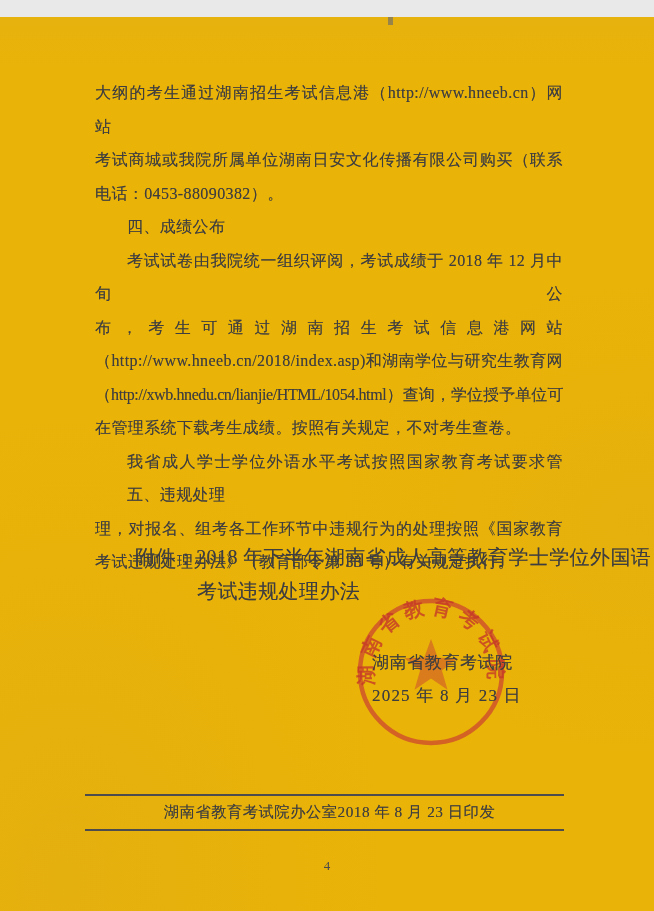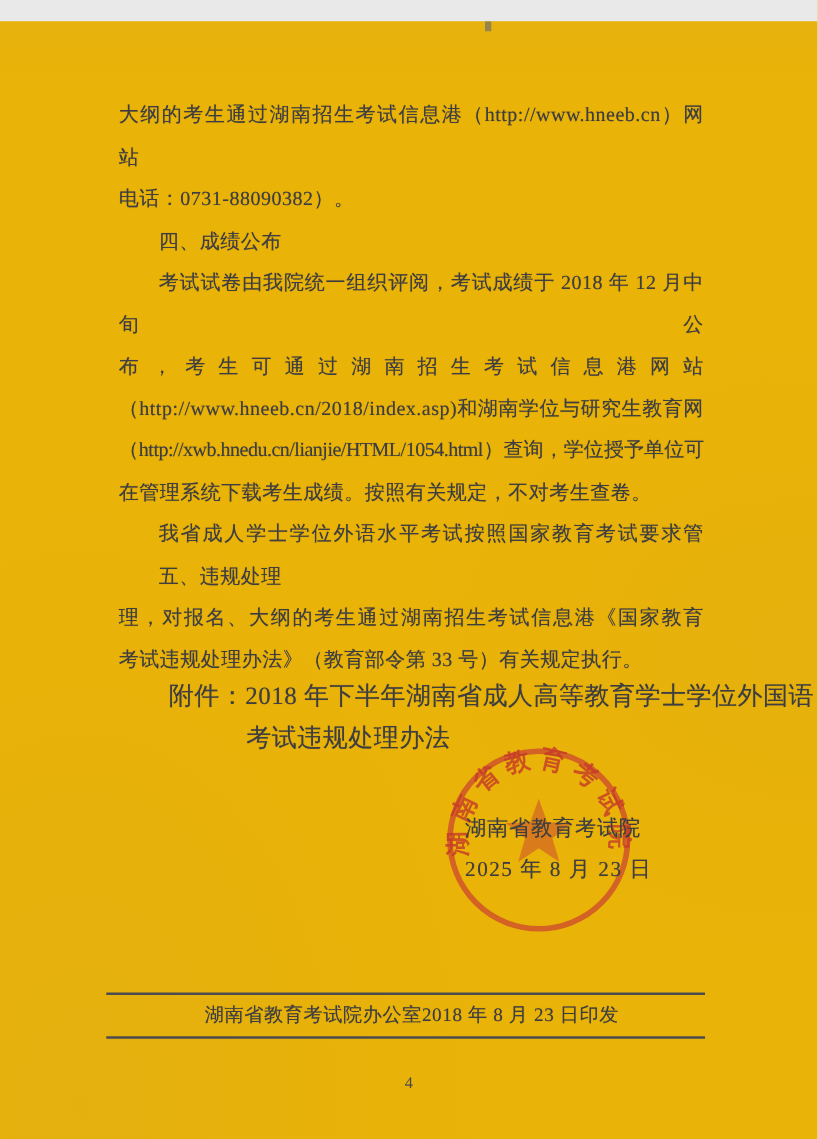--- a/index.html
+++ b/index.html
@@ -64,21 +64,22 @@
 </style>
 </head>
 <body>
 
 <div class="page">
 
   <div class="scan-tick"></div>
 
   <div class="body-text">
       <div class="line fill">大纲的考生通过湖南招生考试信息港（http://www.hneeb.cn）网站</div>
-      <div class="line">电话：0731-88090382）。</div>
+      <div class="line fill">考试商城或我院所属单位湖南日安文化传播有限公司购买（联系</div>
+      <div class="line">电话：0453-88090382）。</div>
       <div class="line" style="text-indent: 2em;">四、成绩公布</div>
       <div class="line fill" style="text-indent: 2em;">考试试卷由我院统一组织评阅，考试成绩于 2018 年 12 月中旬公</div>
       <div class="line spread">
         <span>布</span>
         <span>，</span>
         <span>考</span>
         <span>生</span>
         <span>可</span>
         <span>通</span>
         <span>过</span>
@@ -92,21 +93,21 @@
         <span>息</span>
         <span>港</span>
         <span>网</span>
         <span>站</span>
       </div>
       <div class="line fill">（http://www.hneeb.cn/2018/index.asp)和湖南学位与研究生教育网</div>
       <div class="line fill squeeze">（http://xwb.hnedu.cn/lianjie/HTML/1054.html）查询，学位授予单位可</div>
       <div class="line">在管理系统下载考生成绩。按照有关规定，不对考生查卷。</div>
       <div class="line fill" style="text-indent: 2em;">我省成人学士学位外语水平考试按照国家教育考试要求管</div>
       <div class="line" style="text-indent: 2em;">五、违规处理</div>
-      <div class="line fill">理，对报名、大纲的考生通过湖南招生考试信息港《国家教育</div>
+      <div class="line fill">理，对报名、组考各工作环节中违规行为的处理按照《国家教育</div>
       <div class="line">考试违规处理办法》（教育部令第 33 号）有关规定执行。</div>
     </div>
 
   <div class="attachment">
     <div class="att-line1">附件：2018 年下半年湖南省成人高等教育学士学位外国语</div>
     <div class="att-line2">考试违规处理办法</div>
   </div>
 
   <div class="seal">
     <svg width="150" height="150" viewBox="0 0 150 150">

